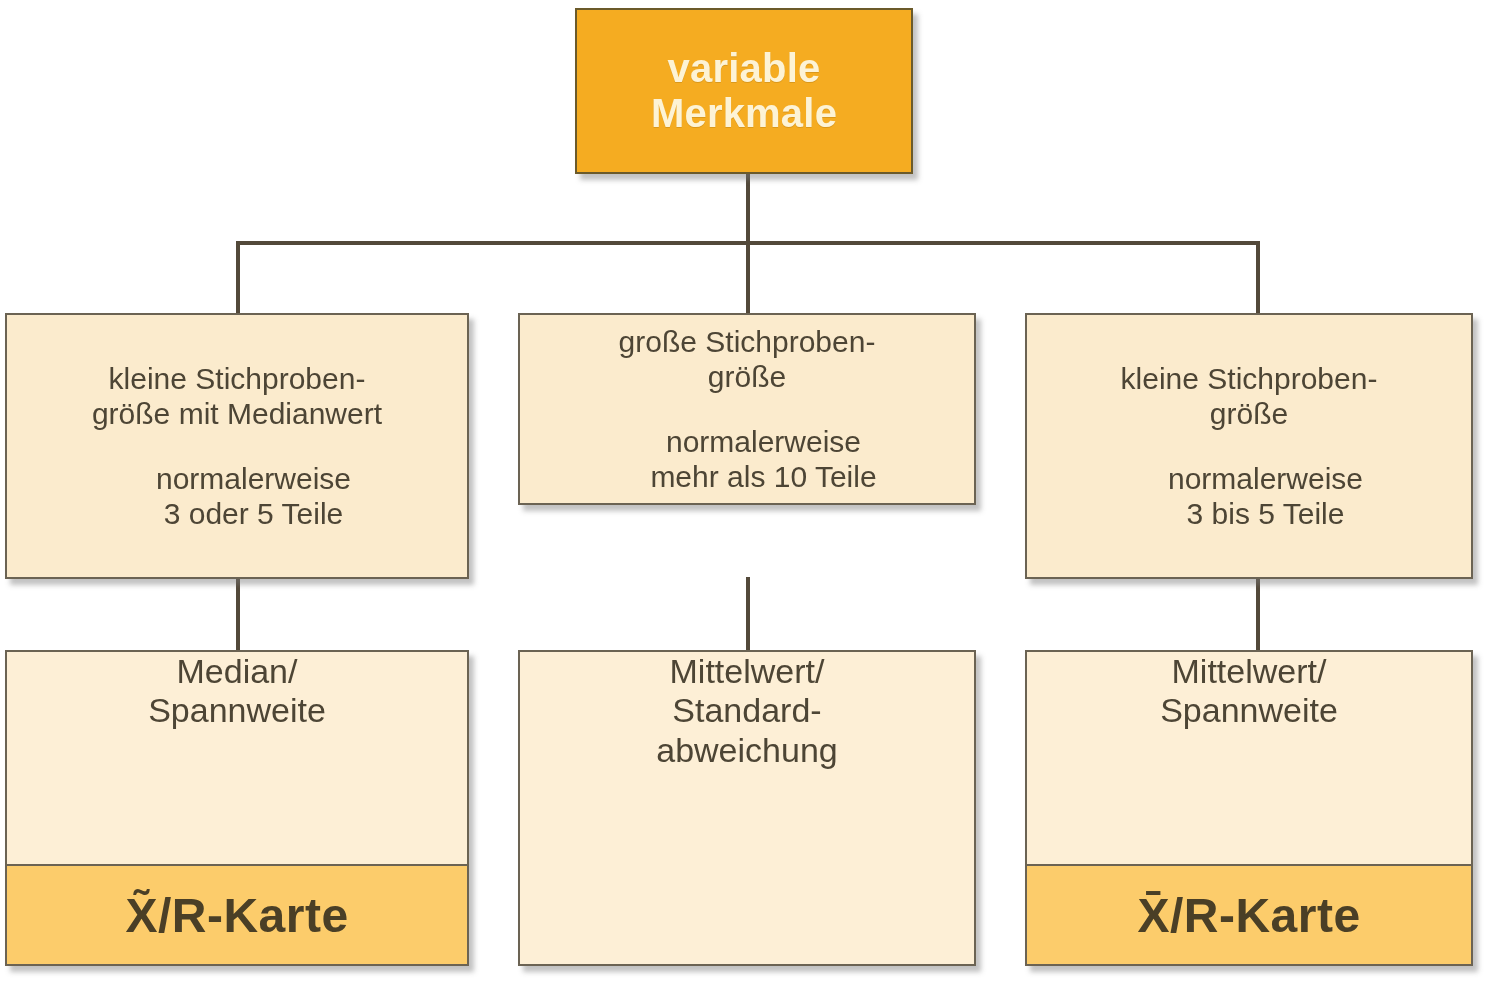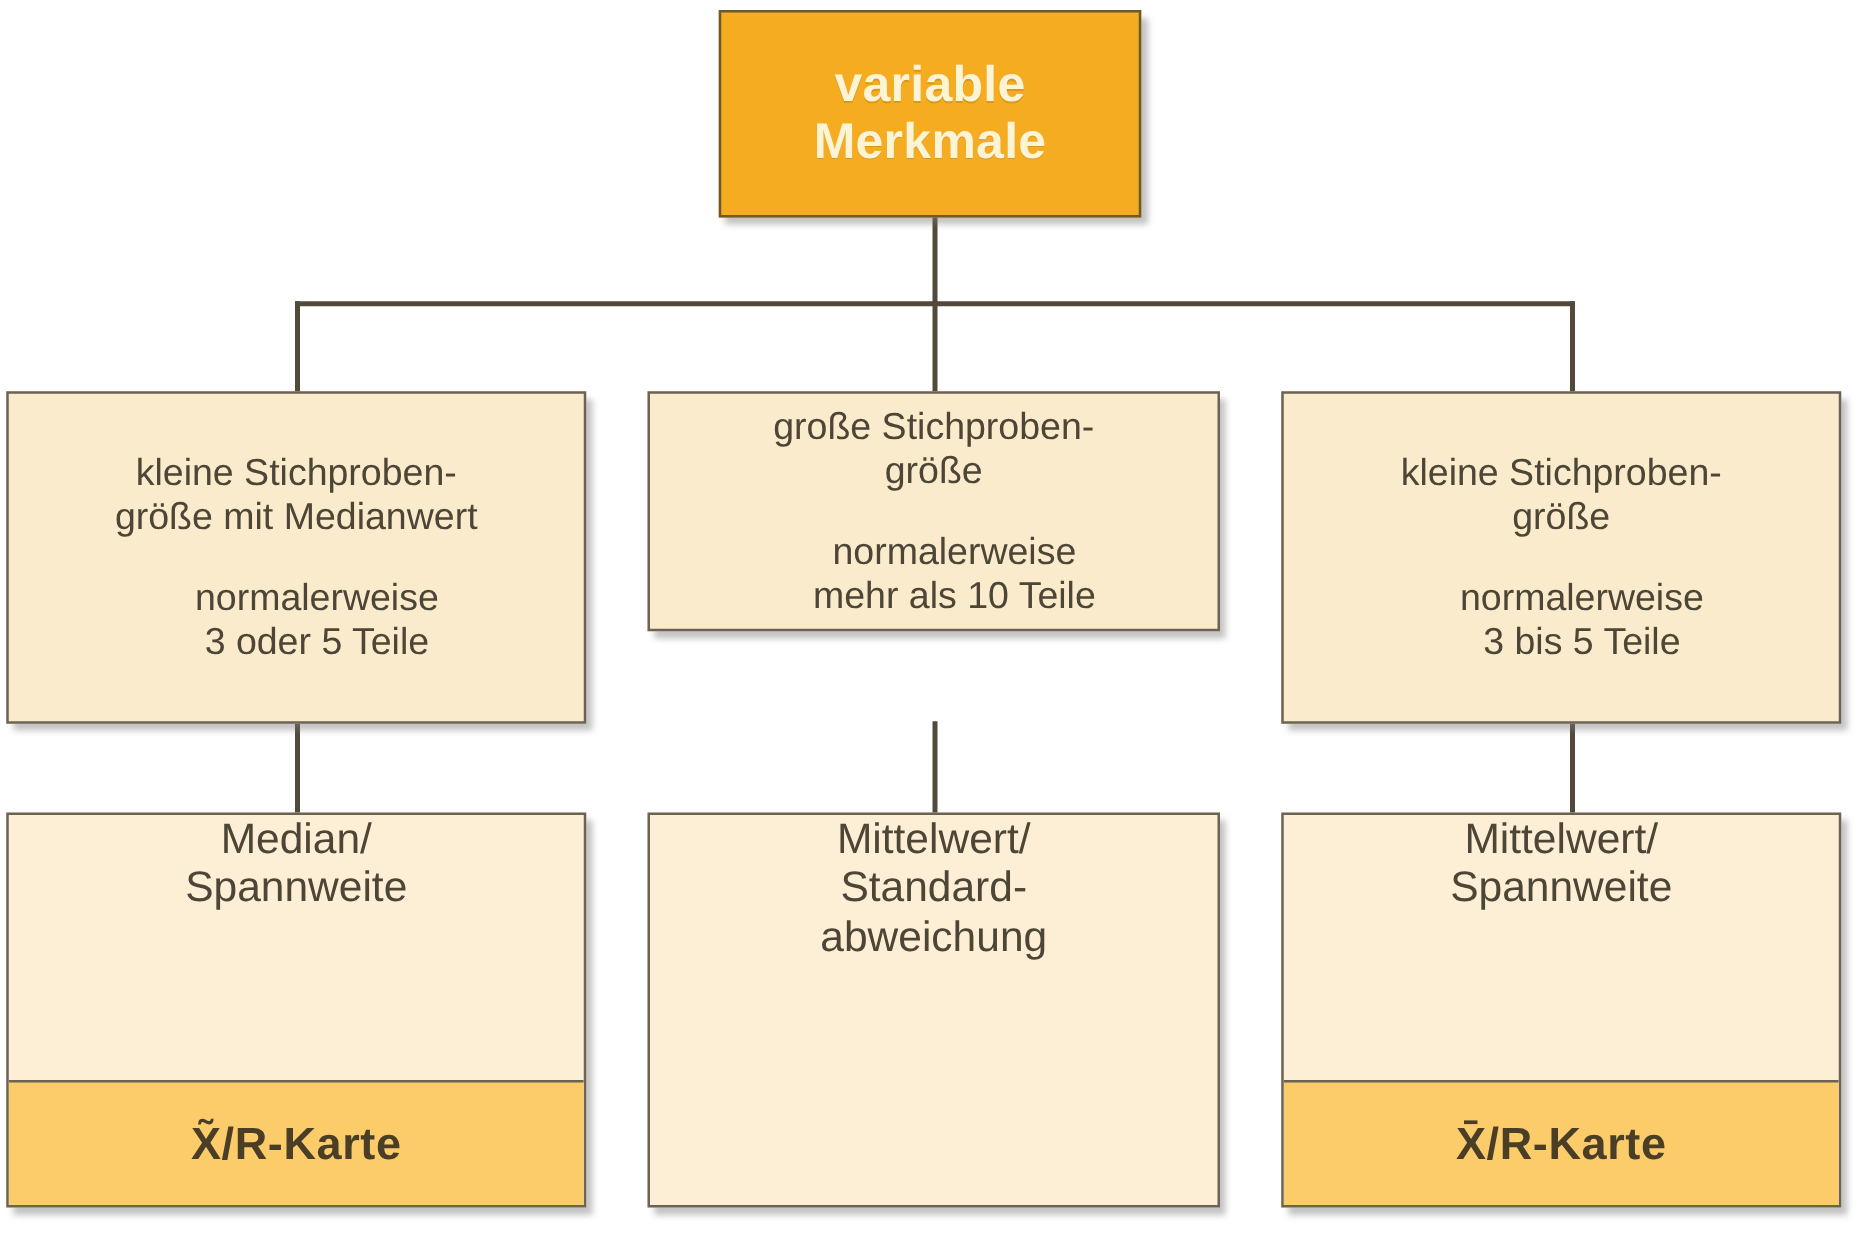--- a/index.html
+++ b/index.html
@@ -102,21 +102,21 @@
     flex: 0 0 auto;
     height: 98px;
     background: #fccc6b;
     border-top: 2px solid #6b6353;
     display: flex;
     align-items: center;
     justify-content: center;
   }
   .method-chart {
     color: #4a3f26;
-    font-size: 36px;
+    font-size: 48px;
     font-weight: bold;
     letter-spacing: 0.5px;
     white-space: pre;
   }
 
   
   #node-root      { left: 575px; top: 8px;   width: 338px; height: 166px; }
 
   #node-c1 { left: 5px;    top: 313px; width: 464px; height: 266px; }
   #node-c2 { left: 518px;  top: 313px; width: 458px; height: 192px; }

